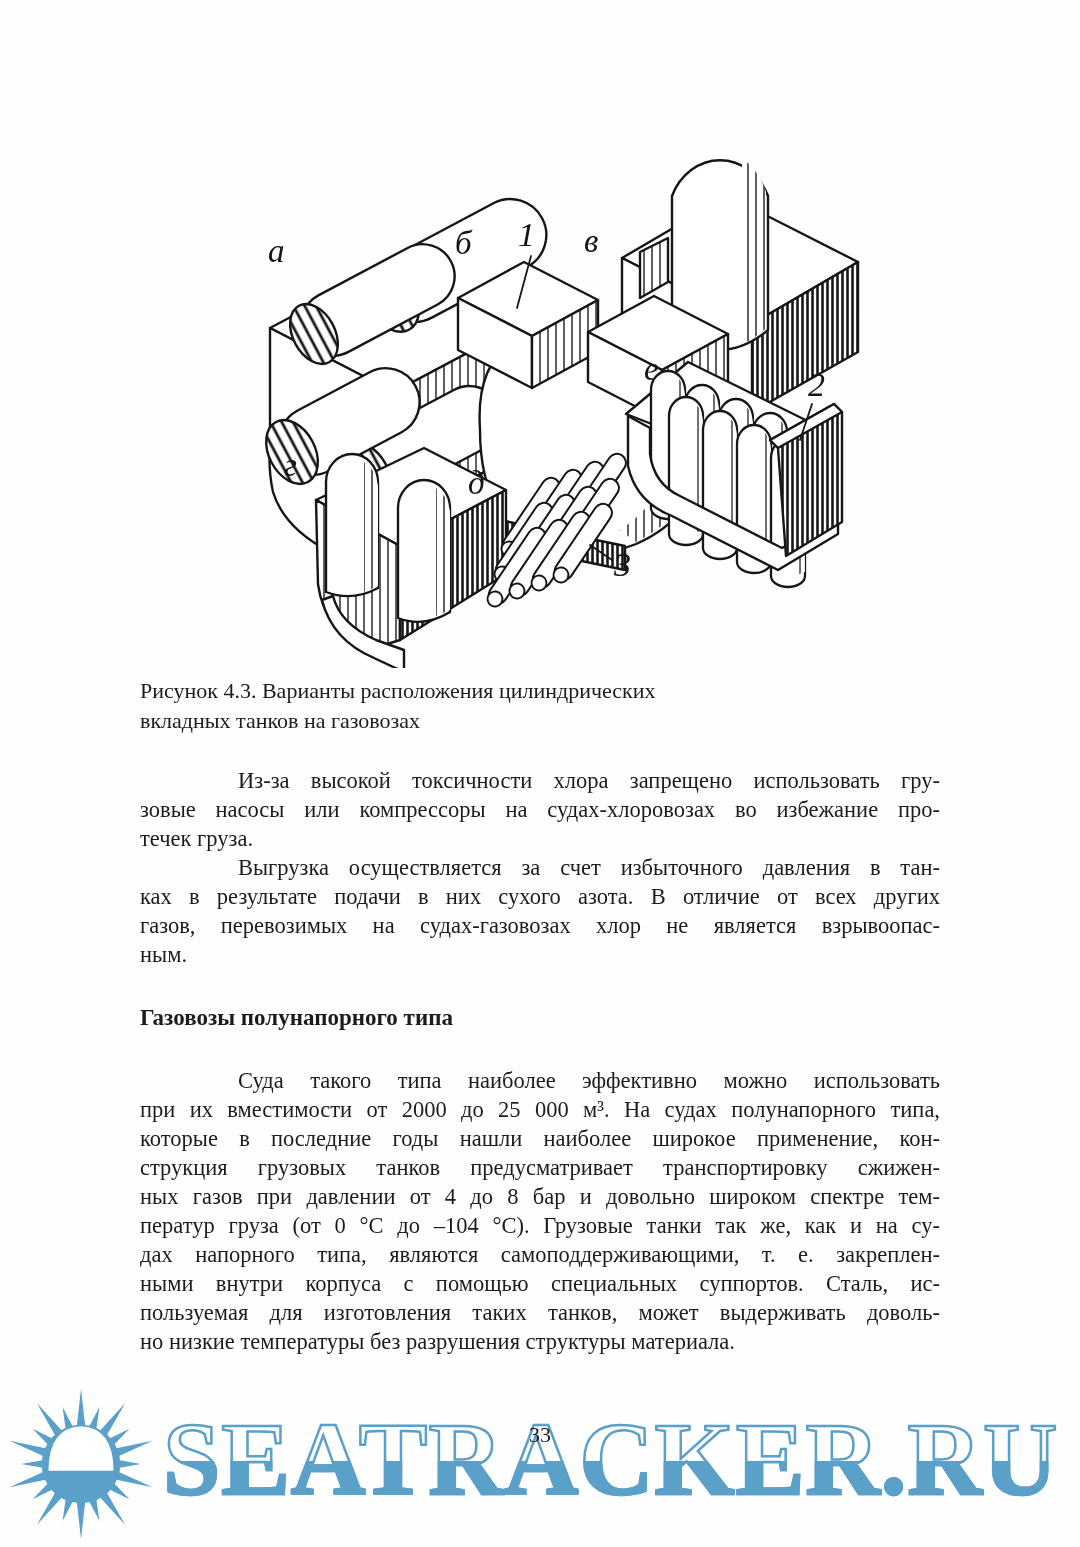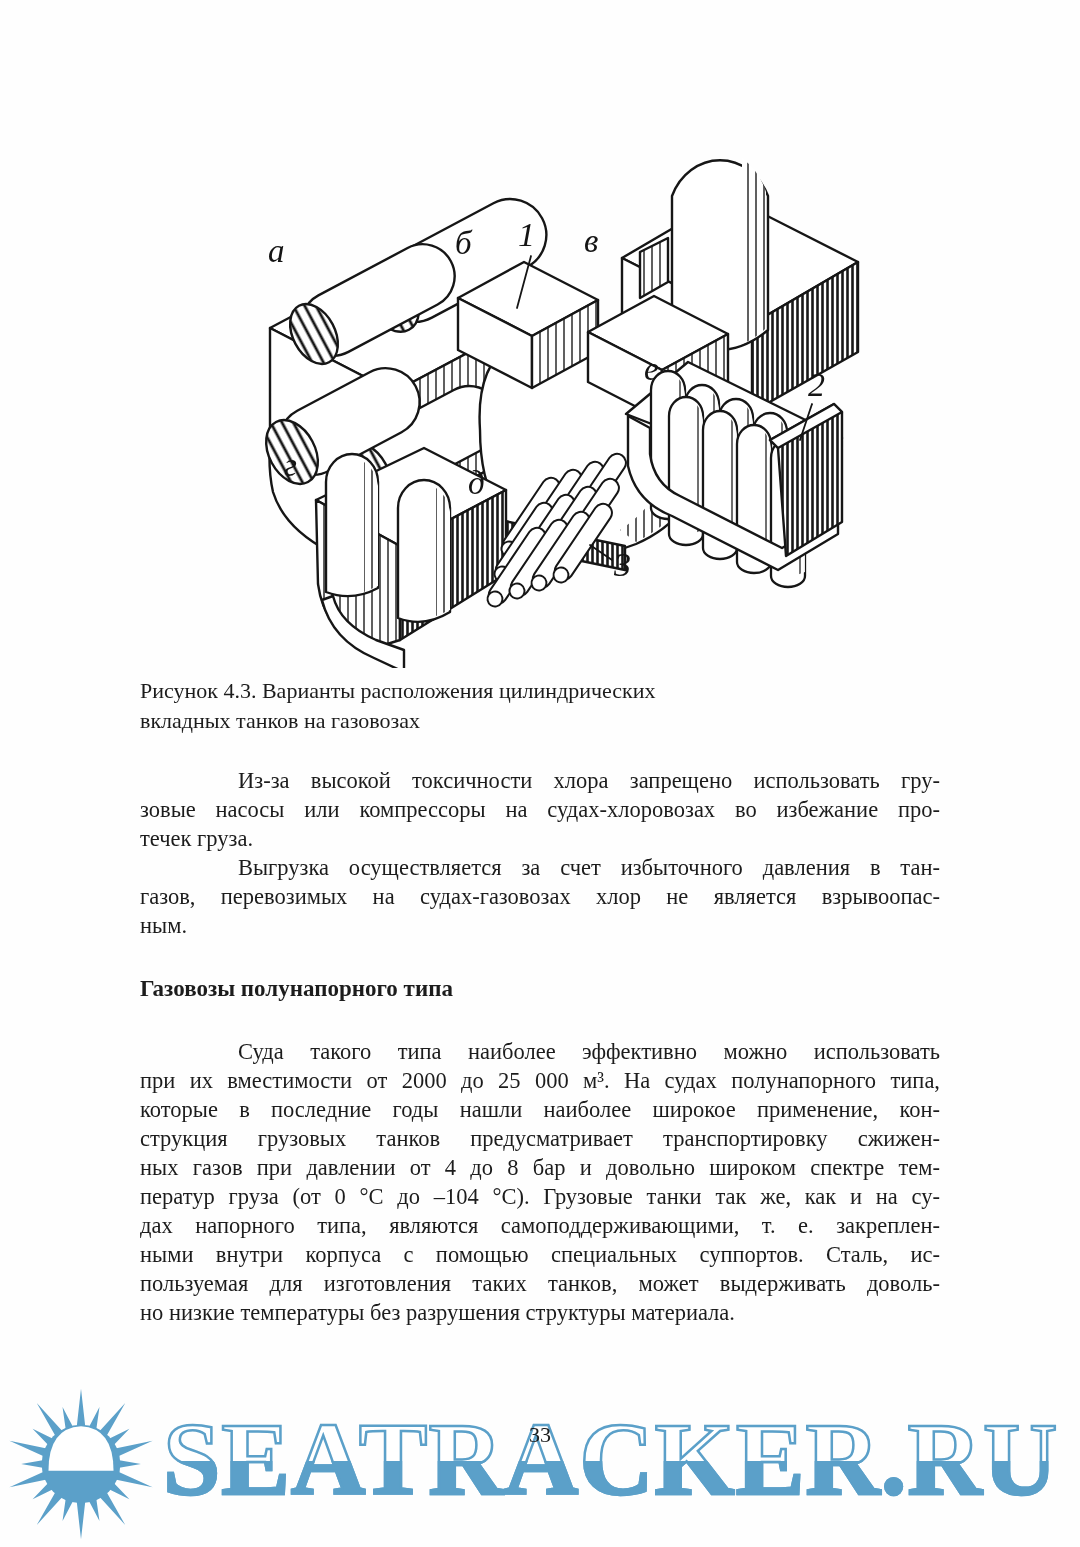--- a/index.html
+++ b/index.html
@@ -175,20 +175,21 @@
   </div>
 
   <div class="bodytext">
     <div class="para">
         <div class="line first">Из-за высокой токсичности хлора запрещено использовать гру-</div>
         <div class="line">зовые насосы или компрессоры на судах-хлоровозах во избежание про-</div>
         <div class="line last">течек груза.</div>
       </div>
     <div class="para">
         <div class="line first">Выгрузка осуществляется за счет избыточного давления в тан-</div>
+        <div class="line">ках в результате подачи в них сухого азота. В отличие от всех других</div>
         <div class="line">газов, перевозимых на судах-газовозах хлор не является взрывоопас-</div>
         <div class="line last">ным.</div>
       </div>
     <div class="subhead">Газовозы полунапорного типа</div>
     <div class="para">
         <div class="line first">Суда такого типа наиболее эффективно можно использовать</div>
         <div class="line">при их вместимости от 2000 до 25 000 м³. На судах полунапорного типа,</div>
         <div class="line">которые в последние годы нашли наиболее широкое применение, кон-</div>
         <div class="line">струкция грузовых танков предусматривает транспортировку сжижен-</div>
         <div class="line">ных газов при давлении от 4 до 8 бар и довольно широком спектре тем-</div>

